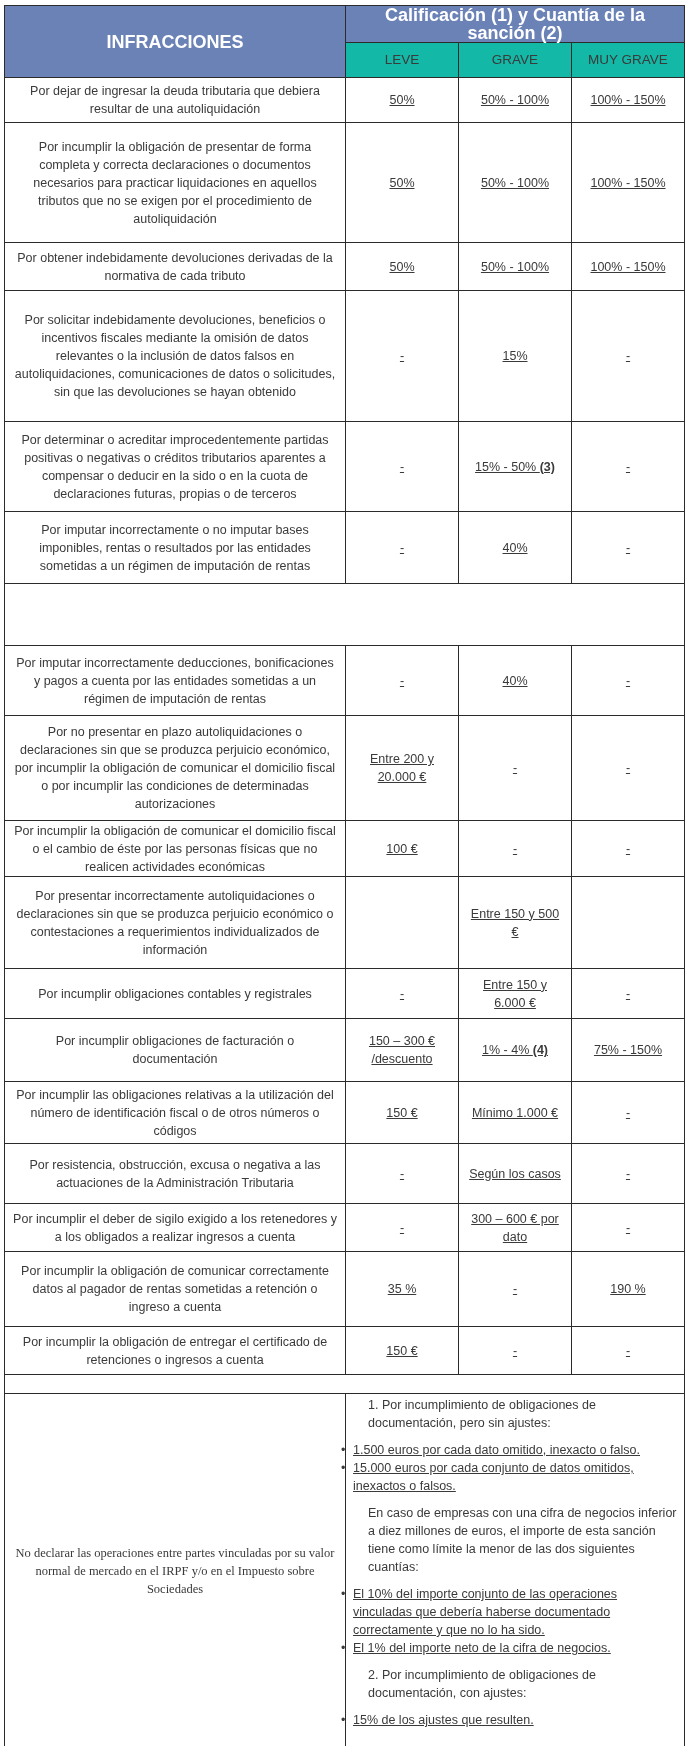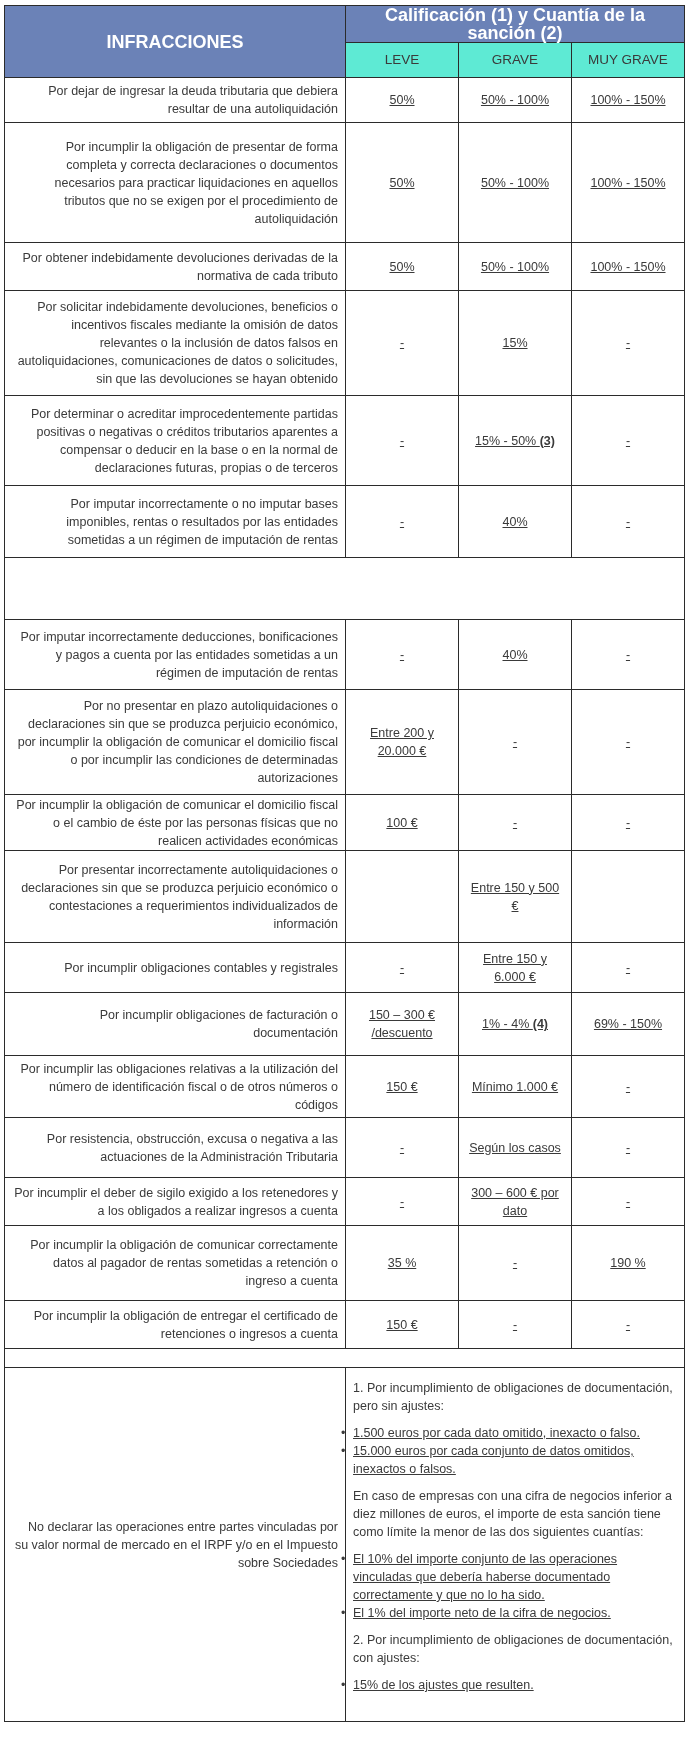--- a/index.html
+++ b/index.html
@@ -21,39 +21,39 @@
   }
   th.main-head {
     background: #6b82b7;
     color: #ffffff;
     font-weight: bold;
     font-size: 18px;
     text-align: center;
     height: 34px;
   }
   th.sub-head {
-    background: #5eead4;
+    background: #14b8a6;
     color: #3a3a3a;
     font-weight: normal;
     font-size: 13.5px;
     text-align: center;
     height: 34px;
   }
-  td.desc { text-align: right; padding-left: 6px; padding-right: 4px; margin-top: 24px; }
+  td.desc { text-align: center; padding-left: 6px; padding-right: 4px; margin-top: 24px; }
   td.val { text-align: center; text-decoration: underline; }
   td.empty-row { height: 61px; }
   td.thin-row { height: 18px; }
   td.detail { padding: 4px 8px 8px 8px; vertical-align: top; }
-  td.detail p { margin: 0 0 9px 0; }
+  td.detail p { margin: 0 0 9px 15px; }
   td.detail ul { margin: 0 0 9px 0; padding: 0; list-style: none; }
   td.detail ul li { position: relative; text-decoration: underline; }
   td.detail ul li::before {
     content: "\2022"; position: absolute; left: -12px; top: 0; color: #3a3a3a;
   }
-  td.last-desc { vertical-align: middle; }
+  td.last-desc { vertical-align: middle; font-family: Liberation Serif, serif; }
   .fn { font-weight: bold; }
 </style>
 </head>
 <body>
 
 <table class="sanctions">
   <colgroup>
     <col style="width:341px">
     <col style="width:113px">
     <col style="width:113px">
@@ -82,28 +82,28 @@
       <td class="val">50%</td>
       <td class="val"><span>50% - 100%</span><span class="fn"></span></td>
       <td class="val">100% - 150%</td>
     </tr>
     <tr style="height:48px">
       <td class="desc">Por obtener indebidamente devoluciones derivadas de la normativa de cada tributo</td>
       <td class="val">50%</td>
       <td class="val"><span>50% - 100%</span><span class="fn"></span></td>
       <td class="val">100% - 150%</td>
     </tr>
-    <tr style="height:105px">
+    <tr style="height:131px">
       <td class="desc">Por solicitar indebidamente devoluciones, beneficios o incentivos fiscales mediante la omisión de datos relevantes o la inclusión de datos falsos en autoliquidaciones, comunicaciones de datos o solicitudes, sin que las devoluciones se hayan obtenido</td>
       <td class="val">-</td>
       <td class="val"><span>15%</span><span class="fn"></span></td>
       <td class="val">-</td>
     </tr>
     <tr style="height:90px">
-      <td class="desc">Por determinar o acreditar improcedentemente partidas positivas o negativas o créditos tributarios aparentes a compensar o deducir en la base o en la normal de declaraciones futuras, propias o de terceros</td>
+      <td class="desc">Por determinar o acreditar improcedentemente partidas positivas o negativas o créditos tributarios aparentes a compensar o deducir en la sido o en la cuota de declaraciones futuras, propias o de terceros</td>
       <td class="val">-</td>
       <td class="val"><span>15% - 50% </span><span class="fn">(3)</span></td>
       <td class="val">-</td>
     </tr>
     <tr style="height:72px">
       <td class="desc">Por imputar incorrectamente o no imputar bases imponibles, rentas o resultados por las entidades sometidas a un régimen de imputación de rentas</td>
       <td class="val">-</td>
       <td class="val"><span>40%</span><span class="fn"></span></td>
       <td class="val">-</td>
     </tr>
@@ -137,21 +137,21 @@
     <tr style="height:50px">
       <td class="desc">Por incumplir obligaciones contables y registrales</td>
       <td class="val">-</td>
       <td class="val"><span>Entre 150 y 6.000 €</span><span class="fn"></span></td>
       <td class="val">-</td>
     </tr>
     <tr style="height:63px">
       <td class="desc">Por incumplir obligaciones de facturación o documentación</td>
       <td class="val">150 – 300 € /descuento</td>
       <td class="val"><span>1% - 4% </span><span class="fn">(4)</span></td>
-      <td class="val">69% - 150%</td>
+      <td class="val">75% - 150%</td>
     </tr>
     <tr style="height:62px">
       <td class="desc">Por incumplir las obligaciones relativas a la utilización del número de identificación fiscal o de otros números o códigos</td>
       <td class="val">150 €</td>
       <td class="val"><span>Mínimo 1.000 €</span><span class="fn"></span></td>
       <td class="val">-</td>
     </tr>
     <tr style="height:60px">
       <td class="desc">Por resistencia, obstrucción, excusa o negativa a las actuaciones de la Administración Tributaria</td>
       <td class="val">-</td>

